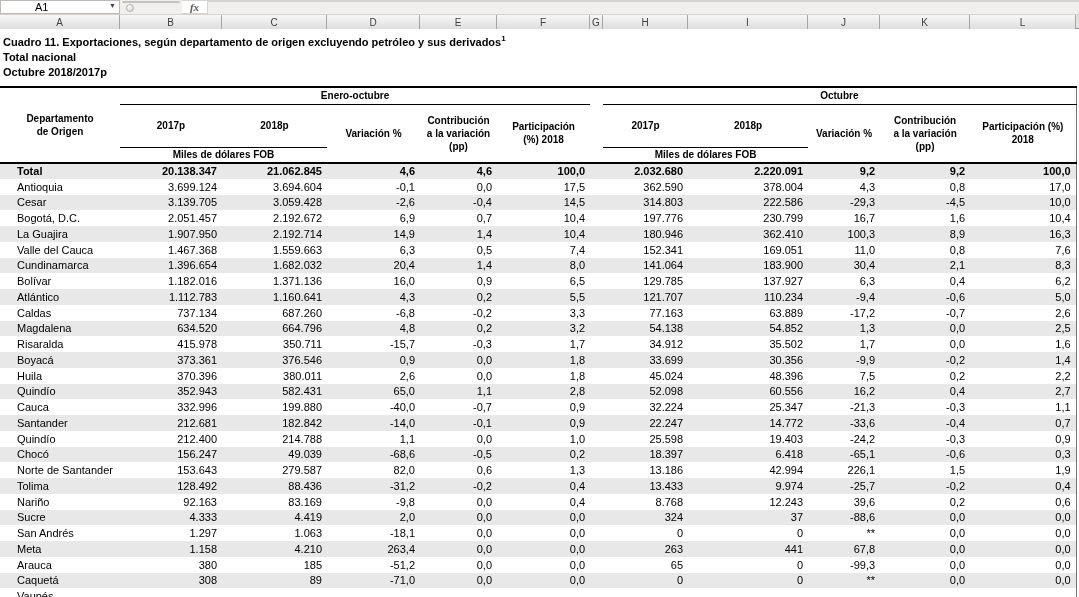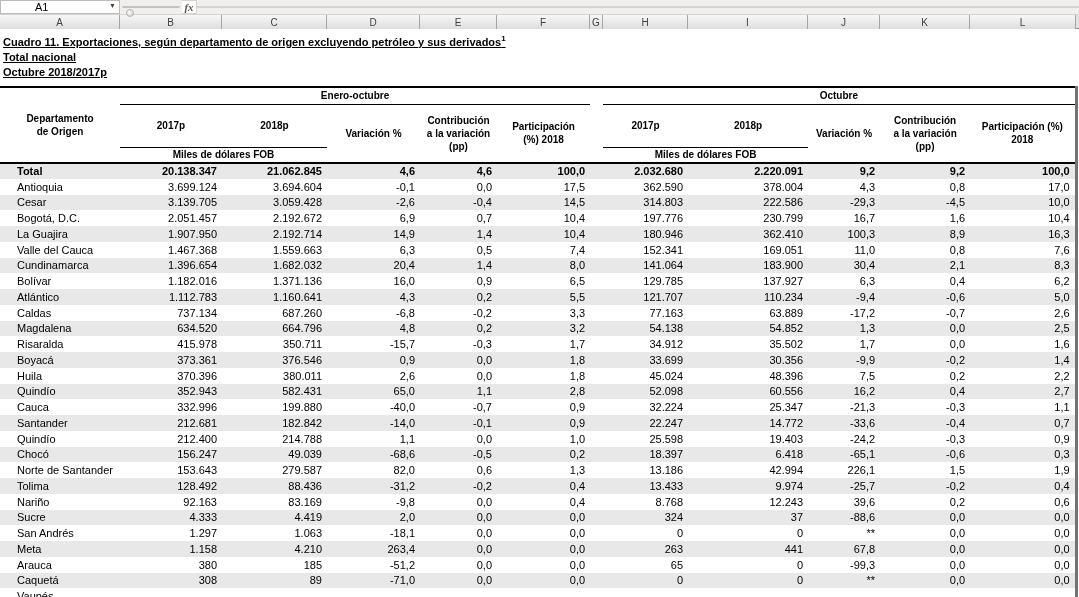--- a/index.html
+++ b/index.html
@@ -4,69 +4,69 @@
 <style>
   * { margin:0; padding:0; box-sizing:border-box; }
   html,body { background:#fff; }
   .app {
     position:relative; width:1079px; height:597px; overflow:hidden;
     font-family:"Liberation Sans", sans-serif; font-size:11px; color:#000;
     background:#fff;
   }
   
   .formula-row {
-    height:15px; background:#f0efee; display:flex; align-items:center;
+    height:15px; background:#f0efee; display:flex; align-items:flex-start;
     border-bottom:1px solid #d5d2cf;
   }
   .name-box {
     width:120px; background:#fff; border:1px solid #bdbab7;
     display:flex; align-items:center; padding-left:34px; position:relative;
   }
   .nb-arrow { position:absolute; right:3px; top:1px; font-size:7px; color:#444; }
   .fx-cap {
     width:58px; margin:1px 2px; background:linear-gradient(#fbfbfb,#dcdad8);
     border:1px solid #c4c1be; border-radius:7px 0 0 7px; position:relative;
   }
   .cap-circle {
     position:absolute; left:3px; top:2px; width:8px; height:8px; border-radius:50%;
     background:radial-gradient(circle at 35% 30%, #ffffff, #cfccc9);
     border:1px solid #b5b2af;
   }
   .fx {
-    width:15px; display:flex; align-items:center; justify-content:center;
+    width:26px; display:flex; align-items:center; justify-content:center;
     font-family:"Liberation Serif", serif; font-style:italic; font-weight:bold;
     color:#5a5a5a; font-size:11px; background:#fff; border:1px solid #d5d2cf; border-left:none;
   }
   .formula-input { flex:1; background:#fff; border:1px solid #d5d2cf; border-left:none; }
   
   .col-headers { height:14px; display:flex; background:#e4e2e0; border-bottom:1px solid #8d8d8d; }
   .col-h {
     height:14px; background:linear-gradient(#f7f7f7,#dedede);
     border-right:1px solid #a6a6a6; color:#3f3f3f; font-size:10px;
     display:flex; align-items:center; justify-content:center; overflow:hidden;
   }
   
   .sheet { background:#fff; }
-  .titles { padding:2px 12px 0 3px; height:57px;text-decoration:underline; }
+  .titles { padding:2px 12px 0 3px; height:57px; }
   .title-line { font-weight:bold; line-height:15px; white-space:nowrap; }
   sup { font-size:8px; }
   
   table { border-collapse:collapse; table-layout:fixed; width:1076px; border-top:2px solid #000; }
   th, td { overflow:hidden; white-space:nowrap; }
   thead th {
     font-weight:bold; text-align:center; vertical-align:middle;
     white-space:pre-line; line-height:13px; font-size:10px;
   }
   .r1 th { height:17px; }
   .r2 th { height:43px; }
   .r3 th { height:16px; }
   .grp { border-bottom:1px solid #000; }
   .units { border-top:1px solid #000; }
   .hb { border-bottom:2px solid #000; }
-  .last-col { border-right:3px solid #737373; }
+  .last-col { border-right:1px solid #737373; }
   tbody tr { height:15.75px; }
   tbody td { vertical-align:middle; line-height:12px; }
   td.name { text-align:left; padding-left:17px; }
   td.num { text-align:right; padding-right:5px; }
   tr.zebra { background:#e8e8e8; }
   tr.total td { font-weight:bold; }
 </style>
 </head>
 <body>
 

